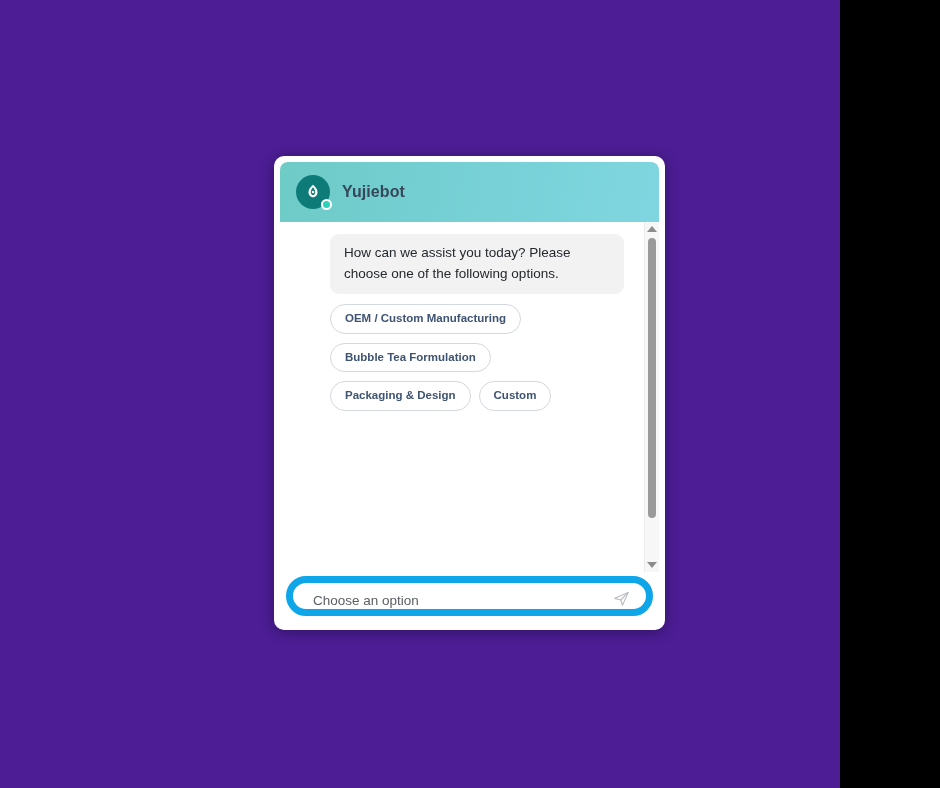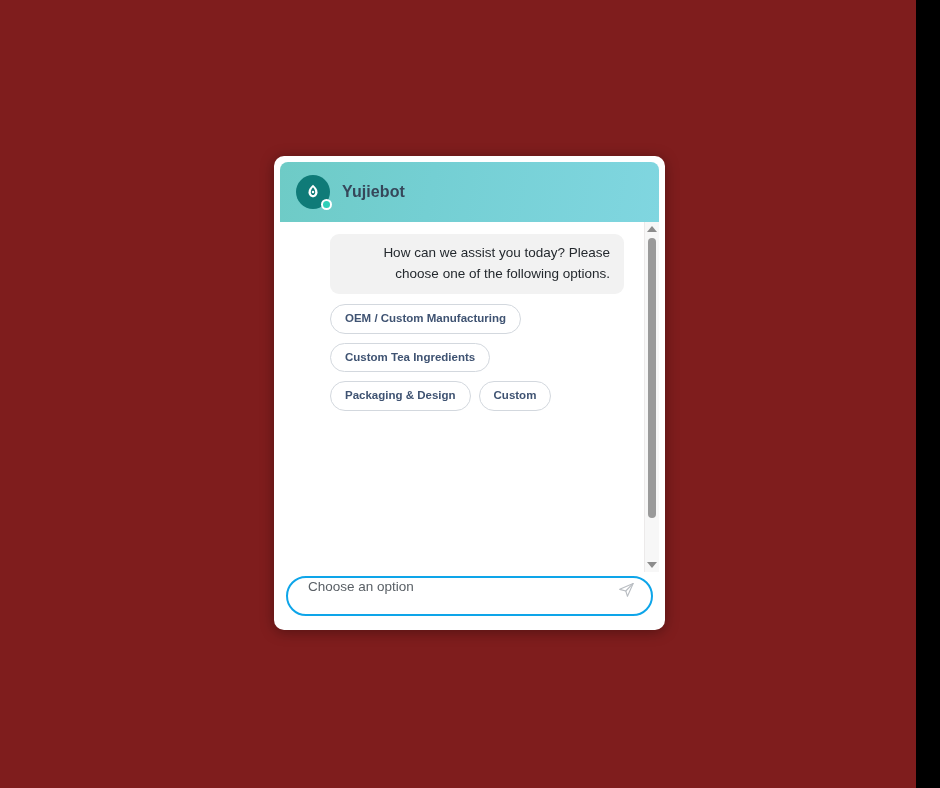--- a/index.html
+++ b/index.html
@@ -7,23 +7,23 @@
     padding: 0;
     background: #000000;
     width: 940px;
     height: 788px;
     overflow: hidden;
     font-family: "Liberation Sans", sans-serif;
   }
 
   #stage {
     position: relative;
-    width: 916px;
+    width: 840px;
     height: 788px;
-    background: #7f1d1d;
+    background: #4c1d95;
   }
 
   
   #chat-widget {
     position: absolute;
     left: 274px;
     top: 156px;
     width: 391px;
     height: 474px;
     background: #ffffff;
@@ -121,21 +121,21 @@
   .bubble {
     background: #f2f2f2;
     border-radius: 9px;
     padding: 9px 14px;
     font-size: 13.5px;
     line-height: 1.55;
     color: #24292e;
     max-width: 266px;
   }
   .bubble.first { margin-left: 10px; }
-  .bubble.indent { margin-left: 40px; text-align: right; }
+  .bubble.indent { margin-left: 40px; }
 
   .emoji { font-size: 13.5px; margin-right: 4px; }
 
   
   #options {
     margin-left: 40px;
     display: flex;
     flex-wrap: wrap;
     gap: 9px 8px;
     max-width: 290px;
@@ -196,24 +196,24 @@
     background: #9a9a9a;
     height: 88%;
     cursor: pointer;
   }
 
   
   #input-bar {
     flex: 0 0 auto;
     margin: 4px 12px 14px 12px;
     height: 40px;
-    border: 2px solid #0ea5e9;
+    border: 7px solid #0ea5e9;
     border-radius: 21px;
     display: flex;
-    align-items: flex-start;
+    align-items: flex-end;
     padding: 0 14px 0 18px;
     box-sizing: border-box;
     background: #ffffff;
   }
   #composer-input {
     flex: 1 1 auto;
     border: none;
     outline: none;
     font-family: "Liberation Sans", sans-serif;
     font-size: 13.5px;
@@ -259,21 +259,21 @@
 
       <div id="messages">
 
 
         <div class="msg-row">
           <div class="bubble indent">How can we assist you today? Please choose one of the following options.</div>
         </div>
 
         <div id="options">
           <button class="chip">OEM / Custom Manufacturing</button>
-          <button class="chip">Custom Tea Ingredients</button>
+          <button class="chip">Bubble Tea Formulation</button>
           <button class="chip">Packaging &amp; Design</button>
           <button class="chip">Custom</button>
         </div>
 
       </div>
 
       <div id="scrollbar">
         <div class="sb-arrow up"></div>
         <div id="sb-track">
           <div id="sb-thumb"></div>

